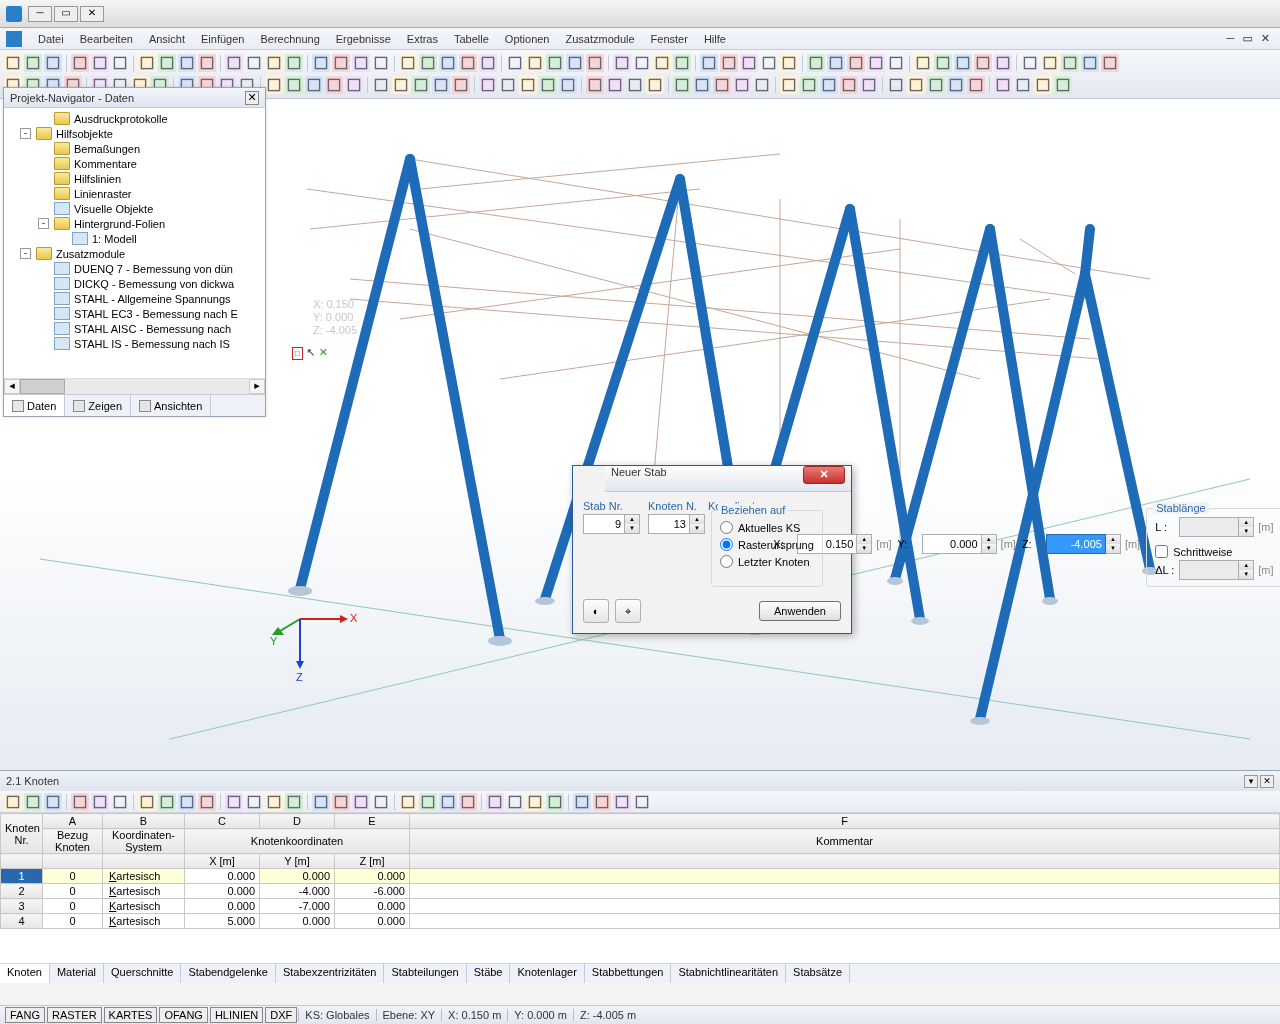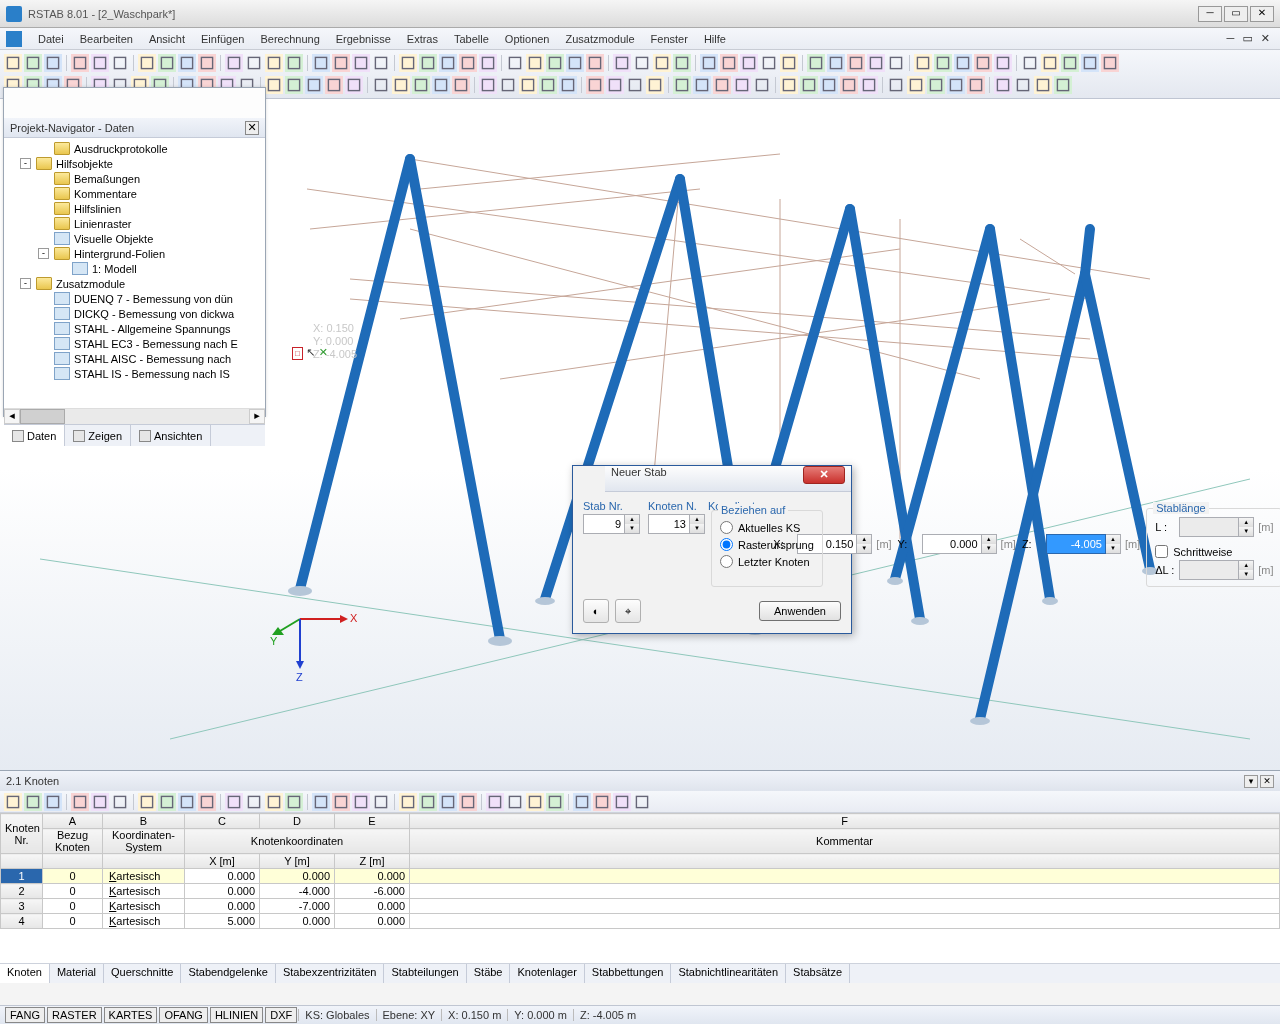--- a/index.html
+++ b/index.html
@@ -29,40 +29,40 @@
 .tool-icon.col2{background:#d4f0d4;}
 .tool-icon.col3{background:#d4e4f9;}
 .tool-icon.col4{background:#f9d4d4;}
 .tool-icon.col5{background:#f0e0f9;}
 
 
 .main { position: relative; height: 672px; background: linear-gradient(to bottom, #ffffff 55%, #e6ebf2); }
 
 
 .navigator { position: absolute; left: 3px; top: 87px; width: 263px; height: 330px; background: #fdfdfd; border: 1px solid #9ba6b4; z-index: 5; box-shadow: 0 0 3px rgba(0,0,0,0.15);}
-.navigator .nav-head { height: 20px; background: linear-gradient(#f1f4fa, #e0e6f0); display: flex; align-items: center; padding: 0 6px; border-bottom: 1px solid #c5cbd8; margin-top: 30px; }
+.navigator .nav-head { height: 20px; background: linear-gradient(#f1f4fa, #e0e6f0); display: flex; align-items: center; padding: 0 6px; border-bottom: 1px solid #c5cbd8; }
 .navigator .nav-head .nav-title { flex: 1; color: #333; }
 .navigator .nav-close { width: 14px; height: 14px; border: 1px solid #888; text-align: center; line-height: 11px; cursor: pointer; background:#eee;}
 .nav-body { height: 270px; overflow: auto; background: #fff; padding: 3px 0;}
 .tree-item { display: flex; align-items: center; padding: 1px 0; cursor: pointer; white-space: nowrap;}
 .tree-icon { width: 16px; height: 13px; margin: 0 4px 0 2px; display:inline-block;}
 .folder-icon{background:linear-gradient(#fce99b,#e9c64e);border:1px solid #bd9a2e;border-radius:1px;}
 .file-icon{background:#d5e6f5;border:1px solid #7fa3c9;}
 .expander { width: 11px; height: 11px; border: 1px solid #9a9a9a; text-align: center; line-height: 8px; font-size: 9px; margin-right: 3px; background: #fff; display: inline-block; font-family: monospace;}
 .nav-hscroll{height:16px;border-top:1px solid #ddd;background:#f2f2f2;display:flex;align-items:center;}
 .nav-hscroll .sb-btn{width:16px;height:15px;border:1px solid #ccc;text-align:center;line-height:11px;background:#f5f5f5;}
 .nav-hscroll .sb-track{flex:1;height:15px;background:#eaeaea;position:relative;}
 .nav-hscroll .sb-thumb{position:absolute;left:0;top:0;width:45px;height:15px;background:#d0d0d0;border:1px solid #aaa;}
 .nav-tabs { display: flex; height: 22px; border-top: 1px solid #c5cbd8; background:#eef1f7;}
 .nav-tab { padding: 2px 8px; border-right: 1px solid #c5cbd8; cursor: pointer; display: flex; align-items: center; gap: 3px; text-align: center; }
 .nav-tab.active { background: #fff; }
 .nav-tab .ti{width:12px;height:12px;border:1px solid #888;background:#e6e6e6;}
 
 
-.vp-coord { position: absolute; left: 313px; top: 223px; color: #c8c8c8; font-family: "Courier New", monospace; font-size: 11px; line-height: 13px; z-index:3;}
+.vp-coord { position: absolute; left: 313px; top: 199px; color: #c8c8c8; font-family: "Courier New", monospace; font-size: 11px; line-height: 13px; z-index:3;}
 .vp-cursor { position: absolute; left: 292px; top: 246px; z-index: 4; font-size:12px;}
 .vp-axes { position: absolute; left: 270px; top: 490px; z-index: 2; }
 .vp-svg{position:absolute;left:0;top:0;z-index:1;}
 
 
 .dialog { position: absolute; left: 572px; top: 465px; width: 280px; background: #f2f2f2; border: 1px solid #2a5a9c; box-shadow: 2px 2px 8px rgba(0,0,0,0.3); z-index: 10; }
 .dialog .dlg-head { height: 26px; background: linear-gradient(#fdfdfd, #e1e6ef); display: flex; align-items: flex-start; padding: 0 6px; border-bottom: 1px solid #c5cbd8; margin-left: 32px; }
 .dialog .dlg-title { flex: 1; color: #333; }
 .dialog .dlg-close { width: 42px; height: 18px; background: linear-gradient(#e67d78,#c9302c); border: 1px solid #9e2520; border-radius: 3px; color: #fff; text-align: center; line-height: 15px; cursor: pointer; font-weight: bold;}
 .dialog .dlg-body { padding: 8px 10px 6px; display: flex; gap: 10px; }
@@ -112,21 +112,20 @@
 .statusbar { position: absolute; bottom: 0; left: 0; right: 0; height: 19px; background: linear-gradient(#f1f4fa, #e0e6f0); border-top: 1px solid #c0c6d2; display: flex; align-items: center; font-size: 11px; padding: 0 4px; }
 .statusbar .status-msg { flex: 1; color: #333; padding-left: 2px; }
 .statusbar .status-btn { padding: 1px 4px; border: 1px solid #888; margin: 0 1px; cursor: pointer; background:#eee;}
 .statusbar .status-info { padding: 0 6px; border-left: 1px solid #bbb; color: #333; }
 </style>
 </head>
 <body>
 
 <div class="titlebar">
   <div class="app-icon"></div>
-  <div class="title">RSTAB 8.01 - [2_Waschpark*]</div>
   <div class="win-btns">
     <div class="win-btn">─</div>
     <div class="win-btn">▭</div>
     <div class="win-btn">✕</div>
   </div>
 </div>
 
 <div class="menubar">
   <div class="m-icon"></div>
   <span class="menu-item">Datei</span>

